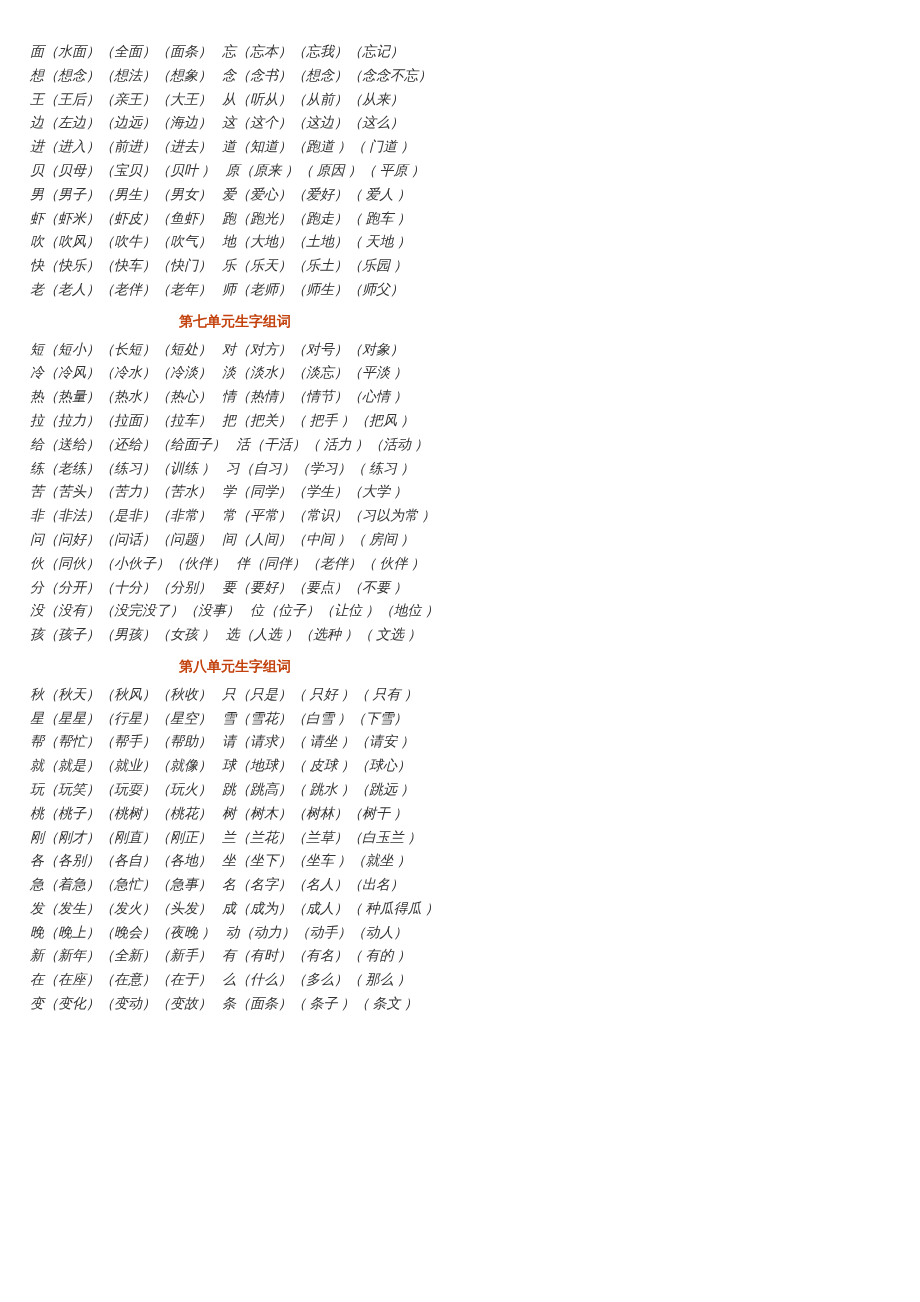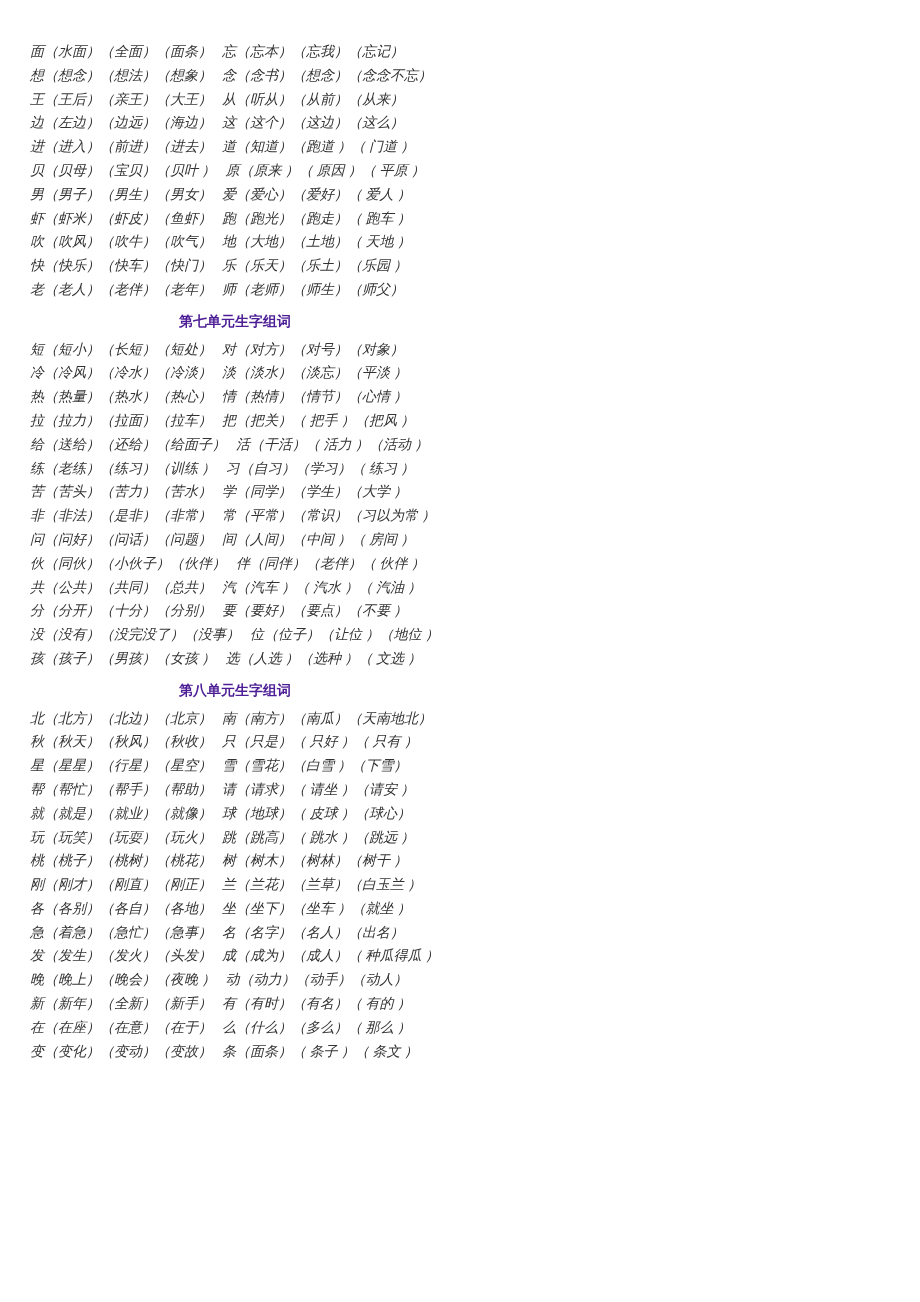--- a/index.html
+++ b/index.html
@@ -20,21 +20,21 @@
     .row {
       white-space: nowrap;
       break-inside: avoid;
       font-style: italic;
     }
     .entry {
       display: inline-block;
       white-space: nowrap;
     }
     .heading {
-      color: #4c1d95;
+      color: #c2410c;
       font-weight: bold;
       text-align: center;
       margin: 8px 0 4px 0;
       break-inside: avoid;
     }
     .spacer {
       display: inline-block;
       width: 10px;
     }
   </style>
@@ -57,26 +57,24 @@
     <div class="row"><span class="entry">短（短小）（长短）（短处）</span><span class="spacer"></span><span class="entry">对（对方）（对号）（对象）</span></div>
     <div class="row"><span class="entry">冷（冷风）（冷水）（冷淡）</span><span class="spacer"></span><span class="entry">淡（淡水）（淡忘）（平淡 ）</span></div>
     <div class="row"><span class="entry">热（热量）（热水）（热心）</span><span class="spacer"></span><span class="entry">情（热情）（情节）（心情 ）</span></div>
     <div class="row"><span class="entry">拉（拉力）（拉面）（拉车）</span><span class="spacer"></span><span class="entry">把（把关）（ 把手 ）（把风 ）</span></div>
     <div class="row"><span class="entry">给（送给）（还给）（给面子）</span><span class="spacer"></span><span class="entry">活（干活）（ 活力 ）（活动 ）</span></div>
     <div class="row"><span class="entry">练（老练）（练习）（训练 ）</span><span class="spacer"></span><span class="entry">习（自习）（学习）（ 练习 ）</span></div>
     <div class="row"><span class="entry">苦（苦头）（苦力）（苦水）</span><span class="spacer"></span><span class="entry">学（同学）（学生）（大学 ）</span></div>
     <div class="row"><span class="entry">非（非法）（是非）（非常）</span><span class="spacer"></span><span class="entry">常（平常）（常识）（习以为常 ）</span></div>
     <div class="row"><span class="entry">问（问好）（问话）（问题）</span><span class="spacer"></span><span class="entry">间（人间）（中间 ）（ 房间 ）</span></div>
     <div class="row"><span class="entry">伙（同伙）（小伙子）（伙伴）</span><span class="spacer"></span><span class="entry">伴（同伴）（老伴）（ 伙伴 ）</span></div>
-    <div class="row"><span class="entry">共（公共）（共同）（总共）</span><span class="spacer"></span><span class="entry">汽（汽车 ）（ 汽水 ）（ 汽油 ）</span></div>
     <div class="row"><span class="entry">分（分开）（十分）（分别）</span><span class="spacer"></span><span class="entry">要（要好）（要点）（不要 ）</span></div>
     <div class="row"><span class="entry">没（没有）（没完没了）（没事）</span><span class="spacer"></span><span class="entry">位（位子）（让位 ）（地位 ）</span></div>
     <div class="row"><span class="entry">孩（孩子）（男孩）（女孩 ）</span><span class="spacer"></span><span class="entry">选（人选 ）（选种 ）（ 文选 ）</span></div>
     <div class="heading">第八单元生字组词</div>
-    <div class="row"><span class="entry">北（北方）（北边）（北京）</span><span class="spacer"></span><span class="entry">南（南方）（南瓜）（天南地北）</span></div>
     <div class="row"><span class="entry">秋（秋天）（秋风）（秋收）</span><span class="spacer"></span><span class="entry">只（只是）（ 只好 ）（ 只有 ）</span></div>
     <div class="row"><span class="entry">星（星星）（行星）（星空）</span><span class="spacer"></span><span class="entry">雪（雪花）（白雪 ）（下雪）</span></div>
     <div class="row"><span class="entry">帮（帮忙）（帮手）（帮助）</span><span class="spacer"></span><span class="entry">请（请求）（ 请坐 ）（请安 ）</span></div>
     <div class="row"><span class="entry">就（就是）（就业）（就像）</span><span class="spacer"></span><span class="entry">球（地球）（ 皮球 ）（球心）</span></div>
     <div class="row"><span class="entry">玩（玩笑）（玩耍）（玩火）</span><span class="spacer"></span><span class="entry">跳（跳高）（ 跳水 ）（跳远 ）</span></div>
     <div class="row"><span class="entry">桃（桃子）（桃树）（桃花）</span><span class="spacer"></span><span class="entry">树（树木）（树林）（树干 ）</span></div>
     <div class="row"><span class="entry">刚（刚才）（刚直）（刚正）</span><span class="spacer"></span><span class="entry">兰（兰花）（兰草）（白玉兰 ）</span></div>
     <div class="row"><span class="entry">各（各别）（各自）（各地）</span><span class="spacer"></span><span class="entry">坐（坐下）（坐车 ）（就坐 ）</span></div>
     <div class="row"><span class="entry">急（着急）（急忙）（急事）</span><span class="spacer"></span><span class="entry">名（名字）（名人）（出名）</span></div>
     <div class="row"><span class="entry">发（发生）（发火）（头发）</span><span class="spacer"></span><span class="entry">成（成为）（成人）（ 种瓜得瓜 ）</span></div>

